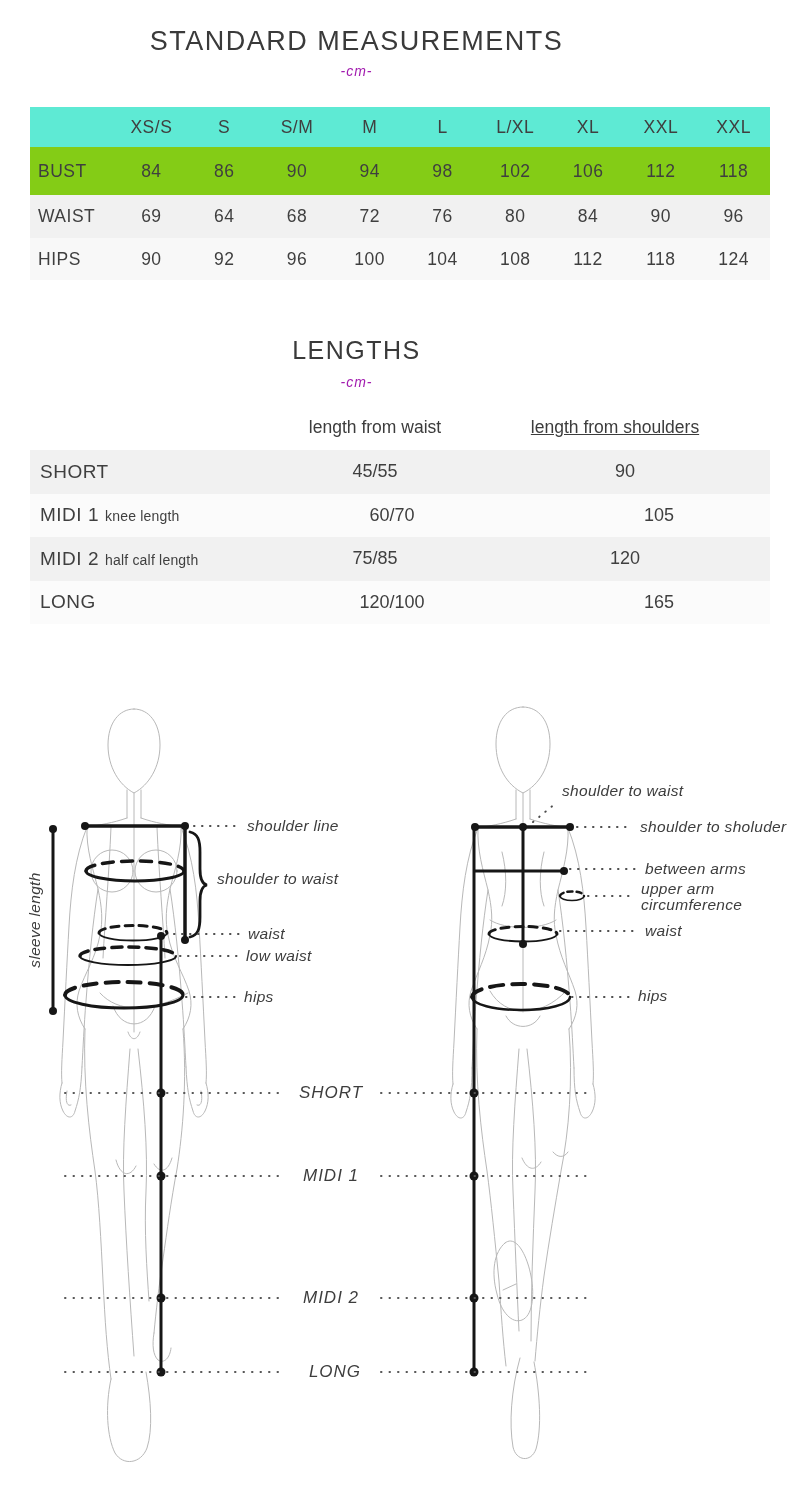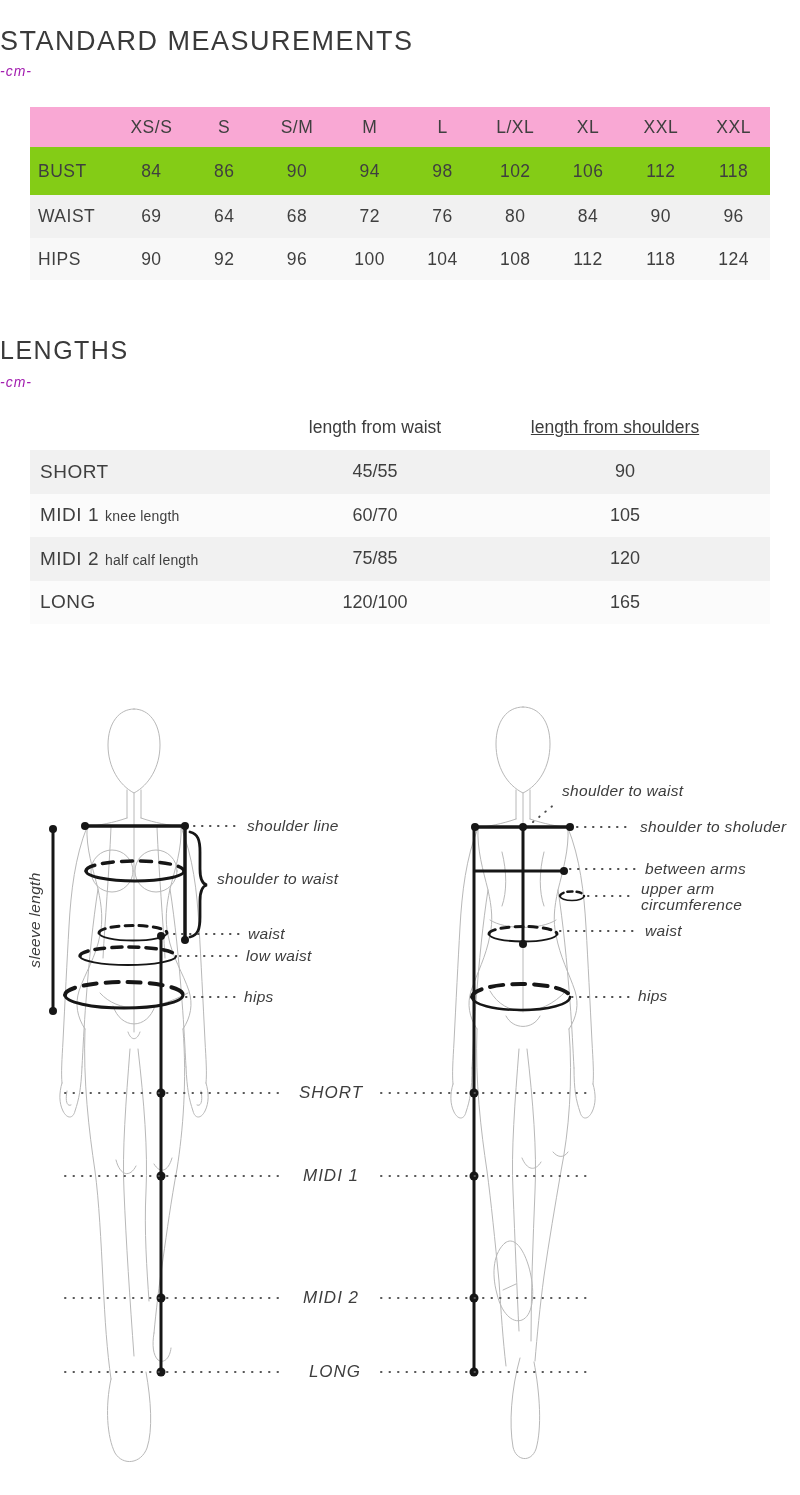--- a/index.html
+++ b/index.html
@@ -1,39 +1,39 @@
 <!DOCTYPE html>
 <html><head>
 <meta charset="utf-8">
 <style>
   html,body{margin:0;padding:0;background:#fff;}
   .page{position:relative;width:800px;height:1495px;background:#ffffff;overflow:hidden;
         font-family:"Liberation Sans",sans-serif;color:#3f3f3f;}
-  .center{position:absolute;left:0;width:713px;text-align:left;}
+  .center{position:absolute;left:0;width:713px;text-align:center;}
   .sec-title{font-size:27px;letter-spacing:1.5px;color:#3a3a3a;font-weight:400;}
   .unit{font-size:14px;font-style:italic;color:#a21caf;letter-spacing:1px;}
 
   
   .mtable{position:absolute;left:30px;top:107px;width:740px;}
   .mrow{display:grid;grid-template-columns:85px repeat(9,1fr);align-items:center;}
-  .mrow.head{height:40px;background:#f9a8d4;}
+  .mrow.head{height:40px;background:#5eead4;}
   .mrow.r0{height:48px;background:#84cc16;}
   .mrow.r1{height:43px;background:#f1f1f1;}
   .mrow.r2{height:42px;background:#f8f8f8;}
   .mcell{text-align:center;font-size:17.5px;color:#3f3f3f;letter-spacing:0.5px;}
   .mlabel{text-align:left;padding-left:8px;}
 
   
   .lhead{position:absolute;top:417px;font-size:17.5px;color:#3c3c3c;}
   .lhead.c1{left:270px;width:210px;text-align:center;}
   .lhead.c2{left:460px;width:310px;text-align:center;text-decoration:underline;}
   .ltable{position:absolute;left:30px;top:450px;width:740px;}
   .lrow{display:grid;grid-template-columns:240px 210px 290px;align-items:center;height:43.5px;}
   .lrow.odd{background:#f1f1f1;}
-  .lrow.even{background:#fbfbfb;}
+  .lrow.even{background:#fbfbfb;gap:17px;}
   .lcell{text-align:center;font-size:18px;color:#3f3f3f;}
   .llabel{text-align:left;padding-left:10px;font-size:19px;letter-spacing:0.5px;}
   .lsub{font-size:14px;margin-left:6px;letter-spacing:0.2px;}
 
   
   .fig{position:absolute;left:0;top:690px;}
   .croquis path,.croquis circle{fill:none;stroke:#b8b8b8;stroke-width:1;stroke-linecap:round;stroke-linejoin:round;}
   .bold path,.bold line{fill:none;stroke:#161616;stroke-linecap:round;}
   .dots circle{fill:#161616;stroke:none;}
   .leaders line{stroke:#4a4a4a;stroke-width:2;stroke-linecap:round;stroke-dasharray:0.5 7.5;}

